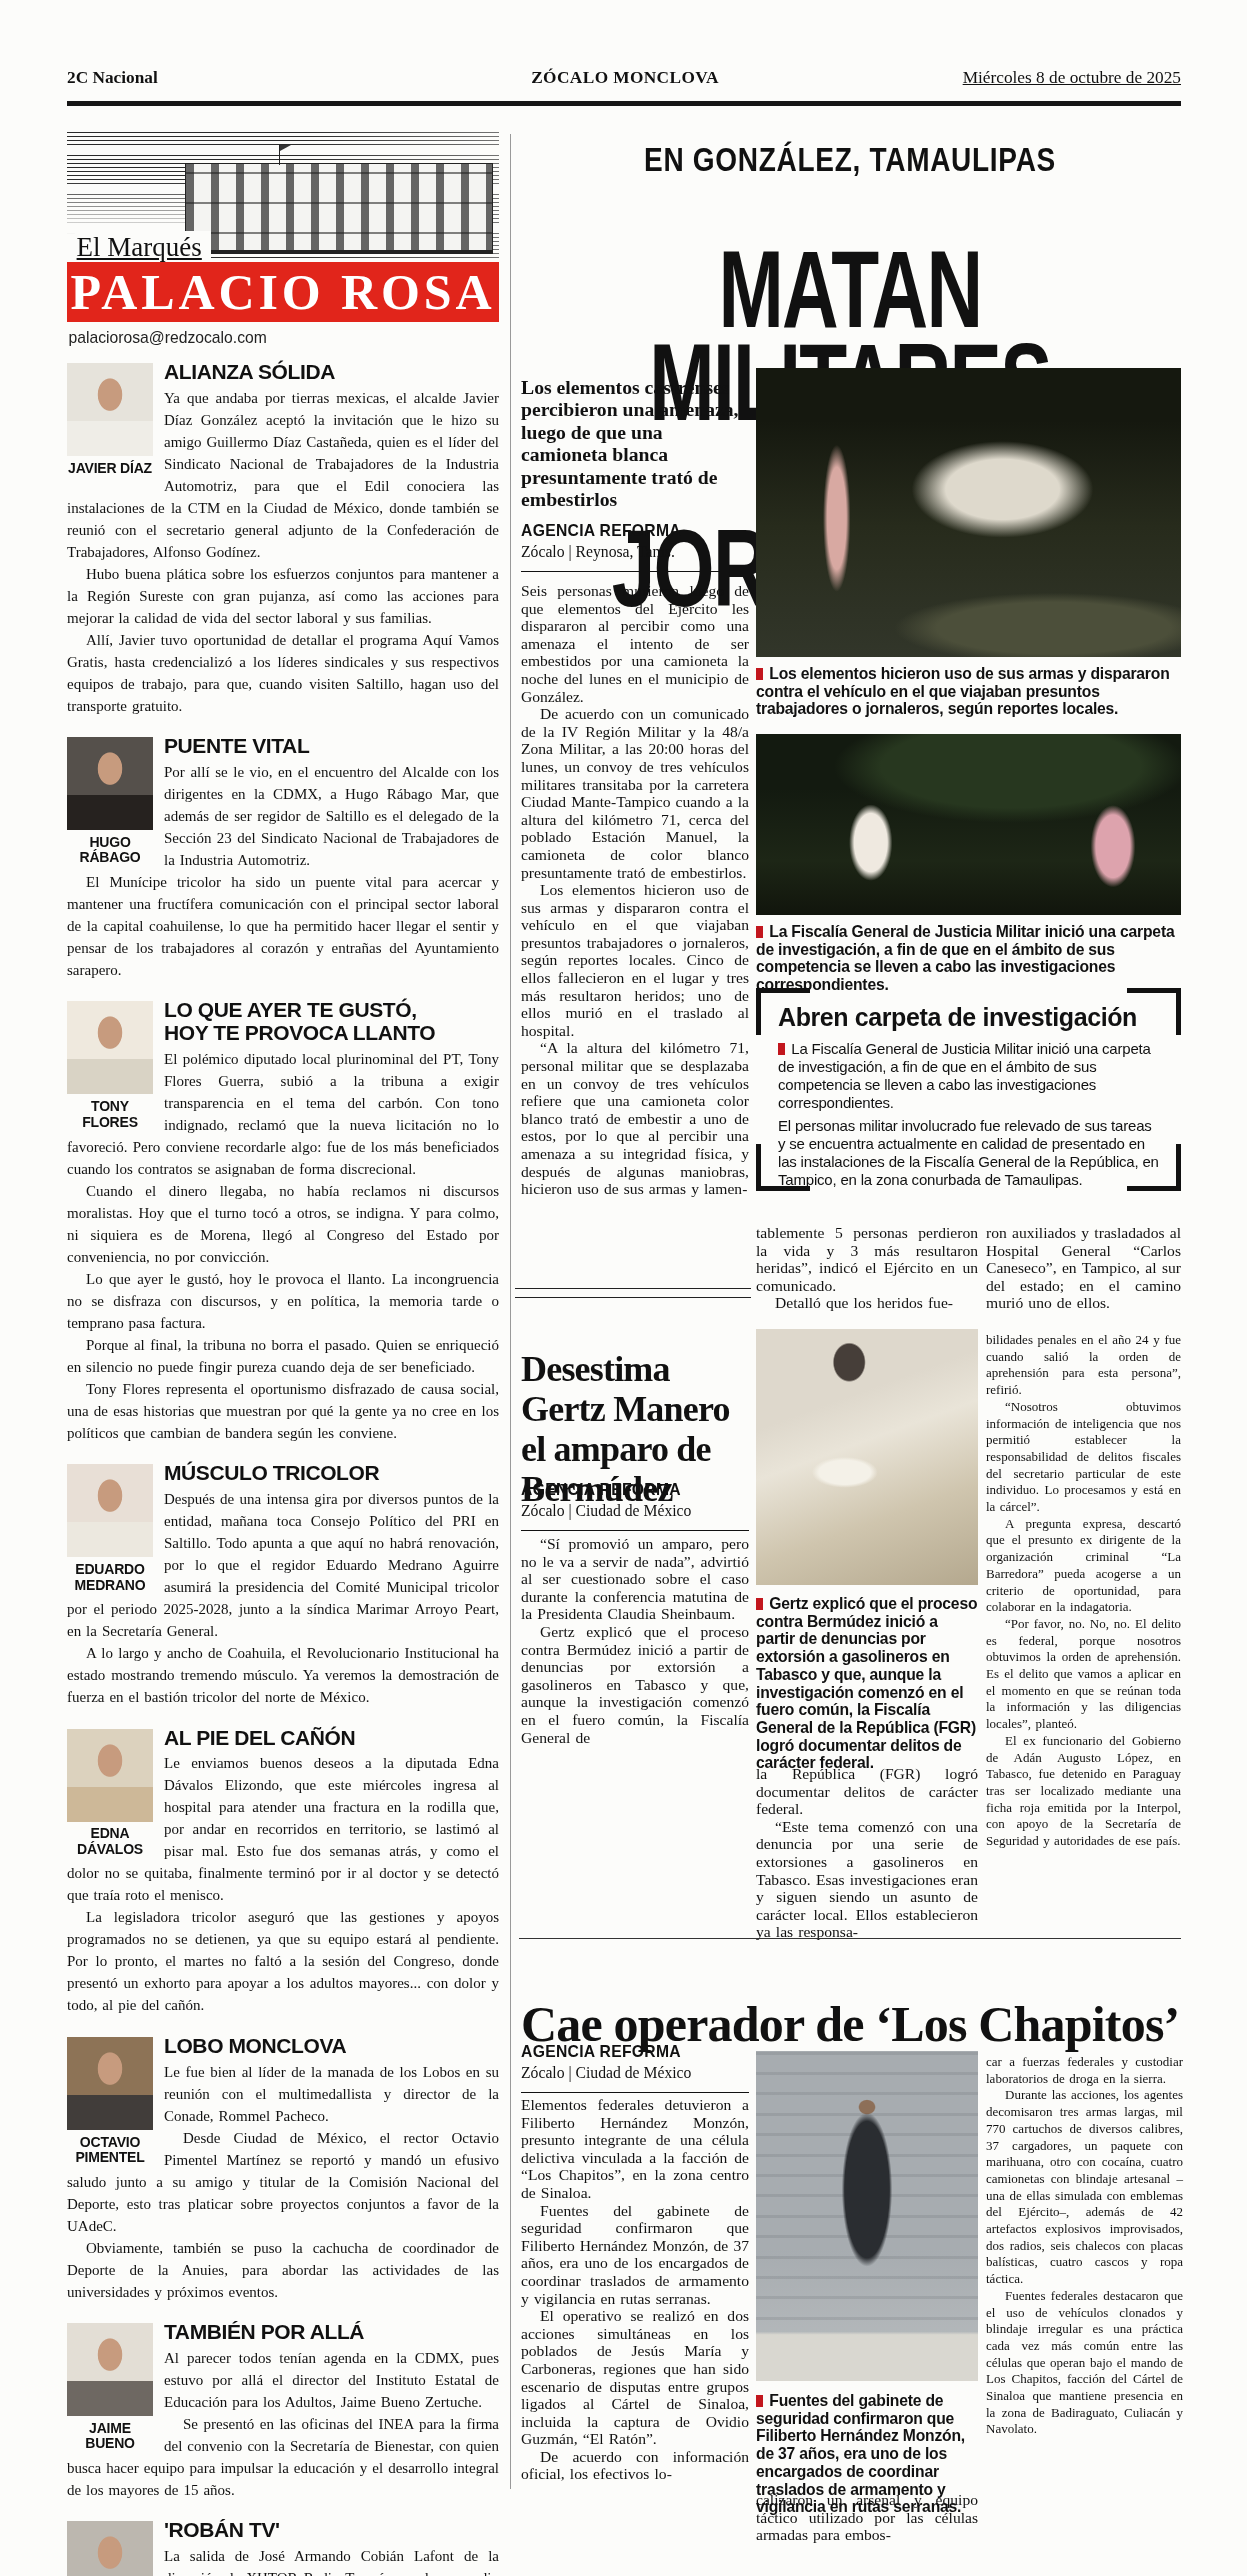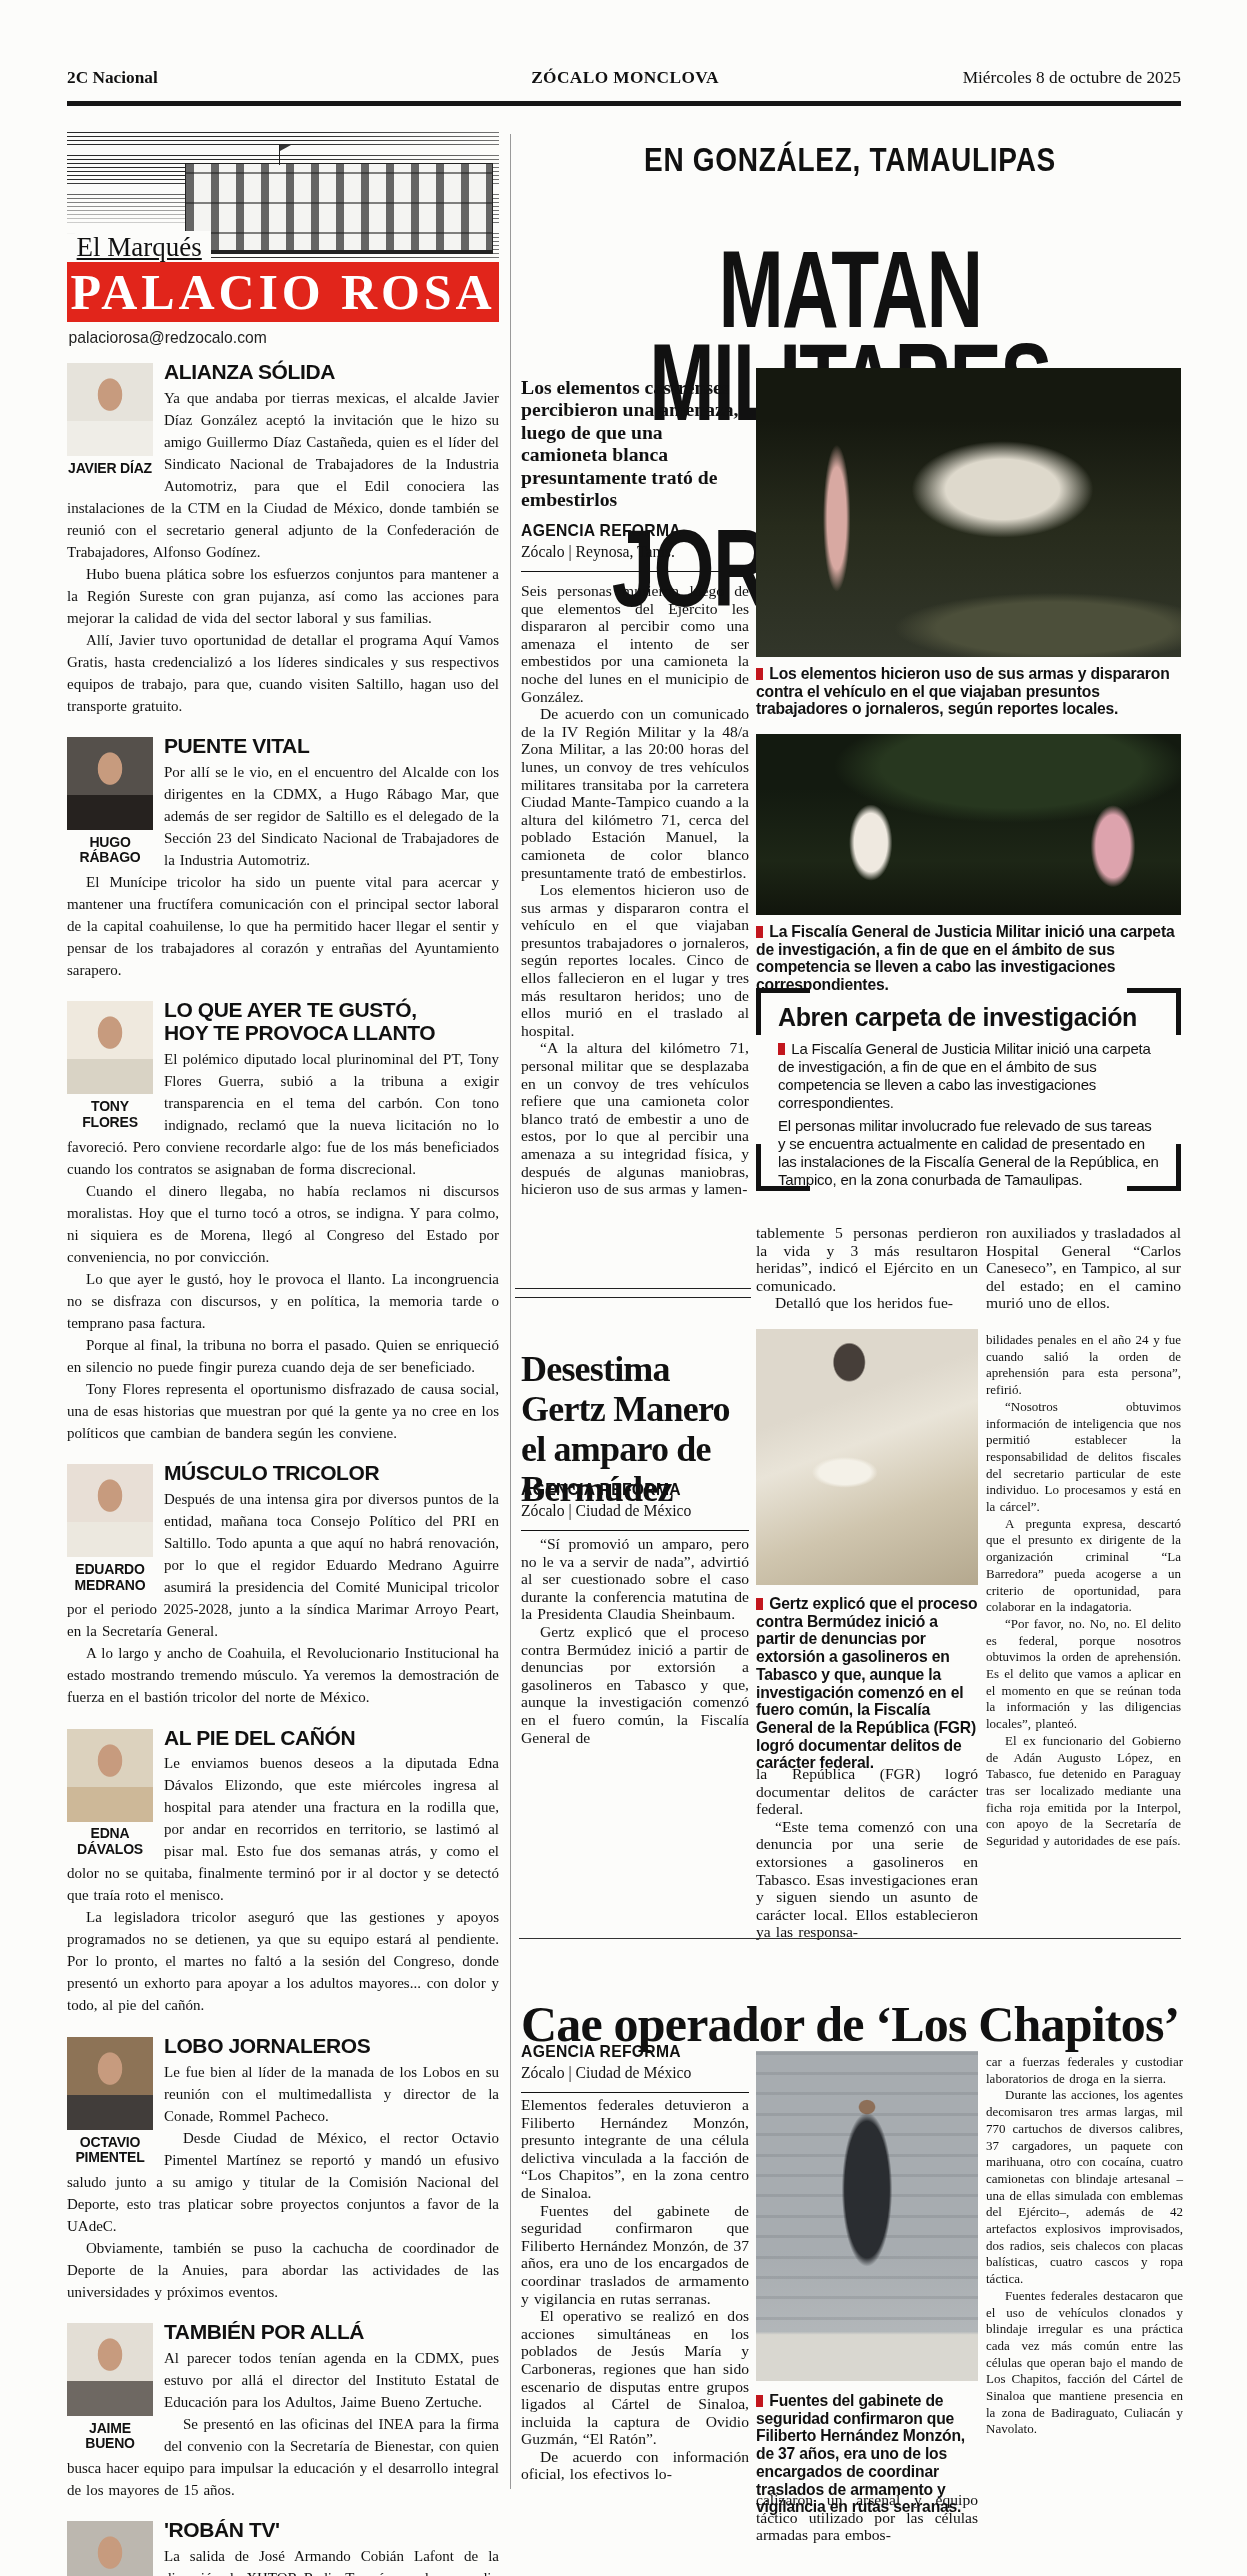--- a/index.html
+++ b/index.html
@@ -5,21 +5,21 @@
   :root{
     --red:#e1251b; --bullet:#c2161d; --ink:#111; --paper:#fcfcfa;
   }
   html,body{margin:0;padding:0;background:#e8e8e6;}
   .page{position:relative;width:1248px;height:2576px;background:var(--paper);color:var(--ink);
         margin:0 auto;overflow:hidden;font-family:"Liberation Serif",serif;}
   
   .hdr-item{position:absolute;top:68px;font:bold 17.3px/20.4px "Liberation Serif",serif;}
   .hdr-section{left:67px;}
   .hdr-masthead{left:519px;width:212px;text-align:center;letter-spacing:0.4px;}
-  .hdr-date{right:67px;font-weight:normal;}
+  .hdr-date{right:67px;font-weight:normal;text-decoration:underline;}
   .hdr-rule{position:absolute;left:67px;right:67px;top:101px;height:4.7px;background:#161616;}
   
   .palacio{position:absolute;left:67px;top:132px;width:432px;}
   .marques-art{position:relative;height:127px;
      background:
        linear-gradient(90deg, rgba(252,252,250,0) 0 55%, rgba(252,252,250,.35)),
        repeating-linear-gradient(180deg,#2a2a2a 0 0.8px, transparent 0.8px 3.9px);}
   .marques-art .fadeL{position:absolute;left:0;top:47px;width:134px;bottom:0;
        background:linear-gradient(180deg,transparent, var(--paper) 70%);}
   .bldg{position:absolute;left:118px;right:6.3px;top:31px;bottom:4.7px;background:#f4f4f2;
@@ -214,21 +214,21 @@
       <p class="bp ni">Le enviamos buenos deseos a la diputada Edna Dávalos Elizondo, que este miércoles ingresa al hospital para atender una fractura en la rodilla que, por andar en recorridos en territorio, se lastimó al pisar mal. Esto fue dos semanas atrás, y como el dolor no se quitaba, finalmente terminó por ir al doctor y se detectó que traía roto el menisco.</p>
       <p class="bp">La legisladora tricolor aseguró que las gestiones y apoyos programados no se detienen, ya que su equipo estará al pendiente. Por lo pronto, el martes no faltó a la sesión del Congreso, donde presentó un exhorto para apoyar a los adultos mayores... con dolor y todo, al pie del cañón.</p>
     </section>
 
     <section class="psec">
       <div class="phwrap">
         <div class="headshot p6"></div>
         <div class="pname">OCTAVIO
 PIMENTEL</div>
       </div>
-      <h3 class="pslug">LOBO JORNALEROS</h3>
+      <h3 class="pslug">LOBO MONCLOVA</h3>
       <p class="bp ni">Le fue bien al líder de la manada de los Lobos en su reunión con el multimedallista y director de la Conade, Rommel Pacheco.</p>
       <p class="bp">Desde Ciudad de México, el rector Octavio Pimentel Martínez se reportó y mandó un efusivo saludo junto a su amigo y titular de la Comisión Nacional del Deporte, esto tras platicar sobre proyectos conjuntos a favor de la UAdeC.</p>
       <p class="bp">Obviamente, también se puso la cachucha de coordinador de Deporte de la Anuies, para abordar las actividades de las universidades y próximos eventos.</p>
     </section>
 
     <section class="psec">
       <div class="phwrap">
         <div class="headshot p7"></div>
         <div class="pname">JAIME
 BUENO</div>

